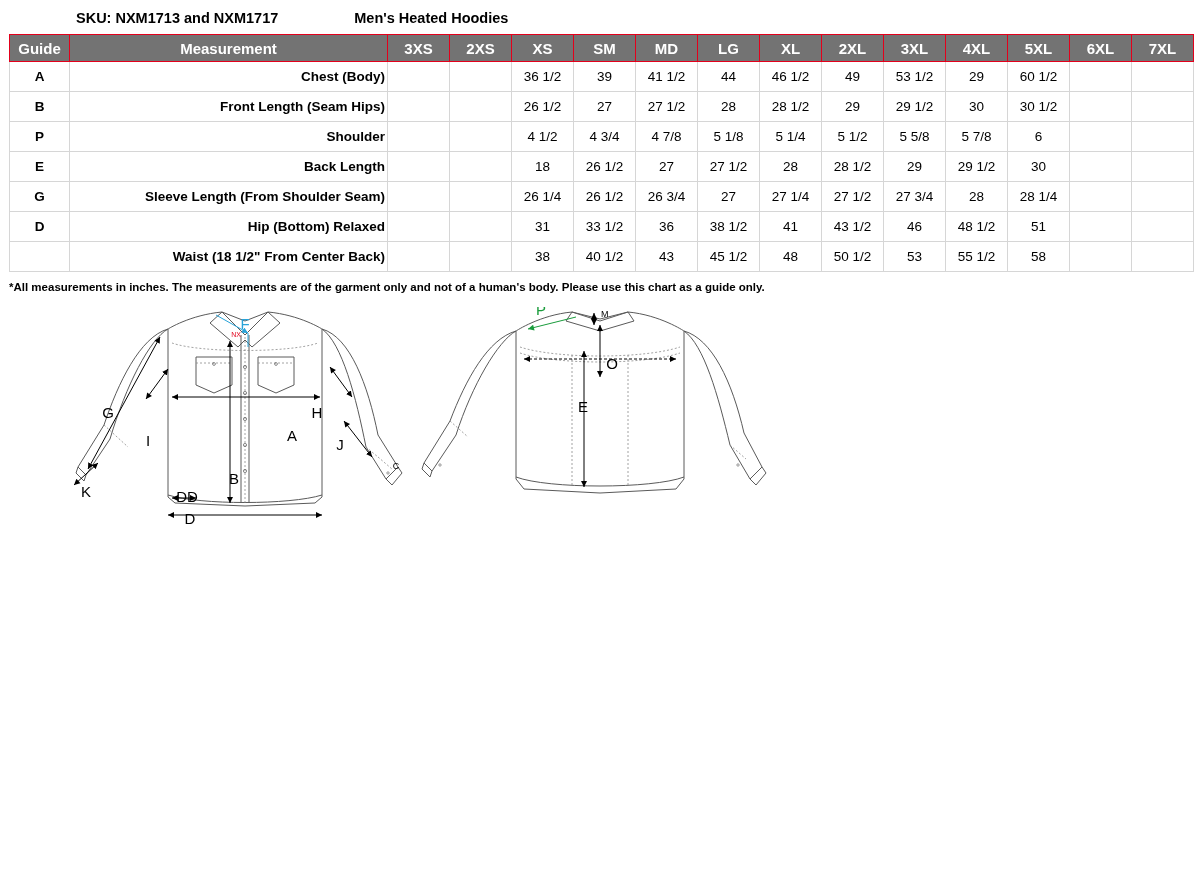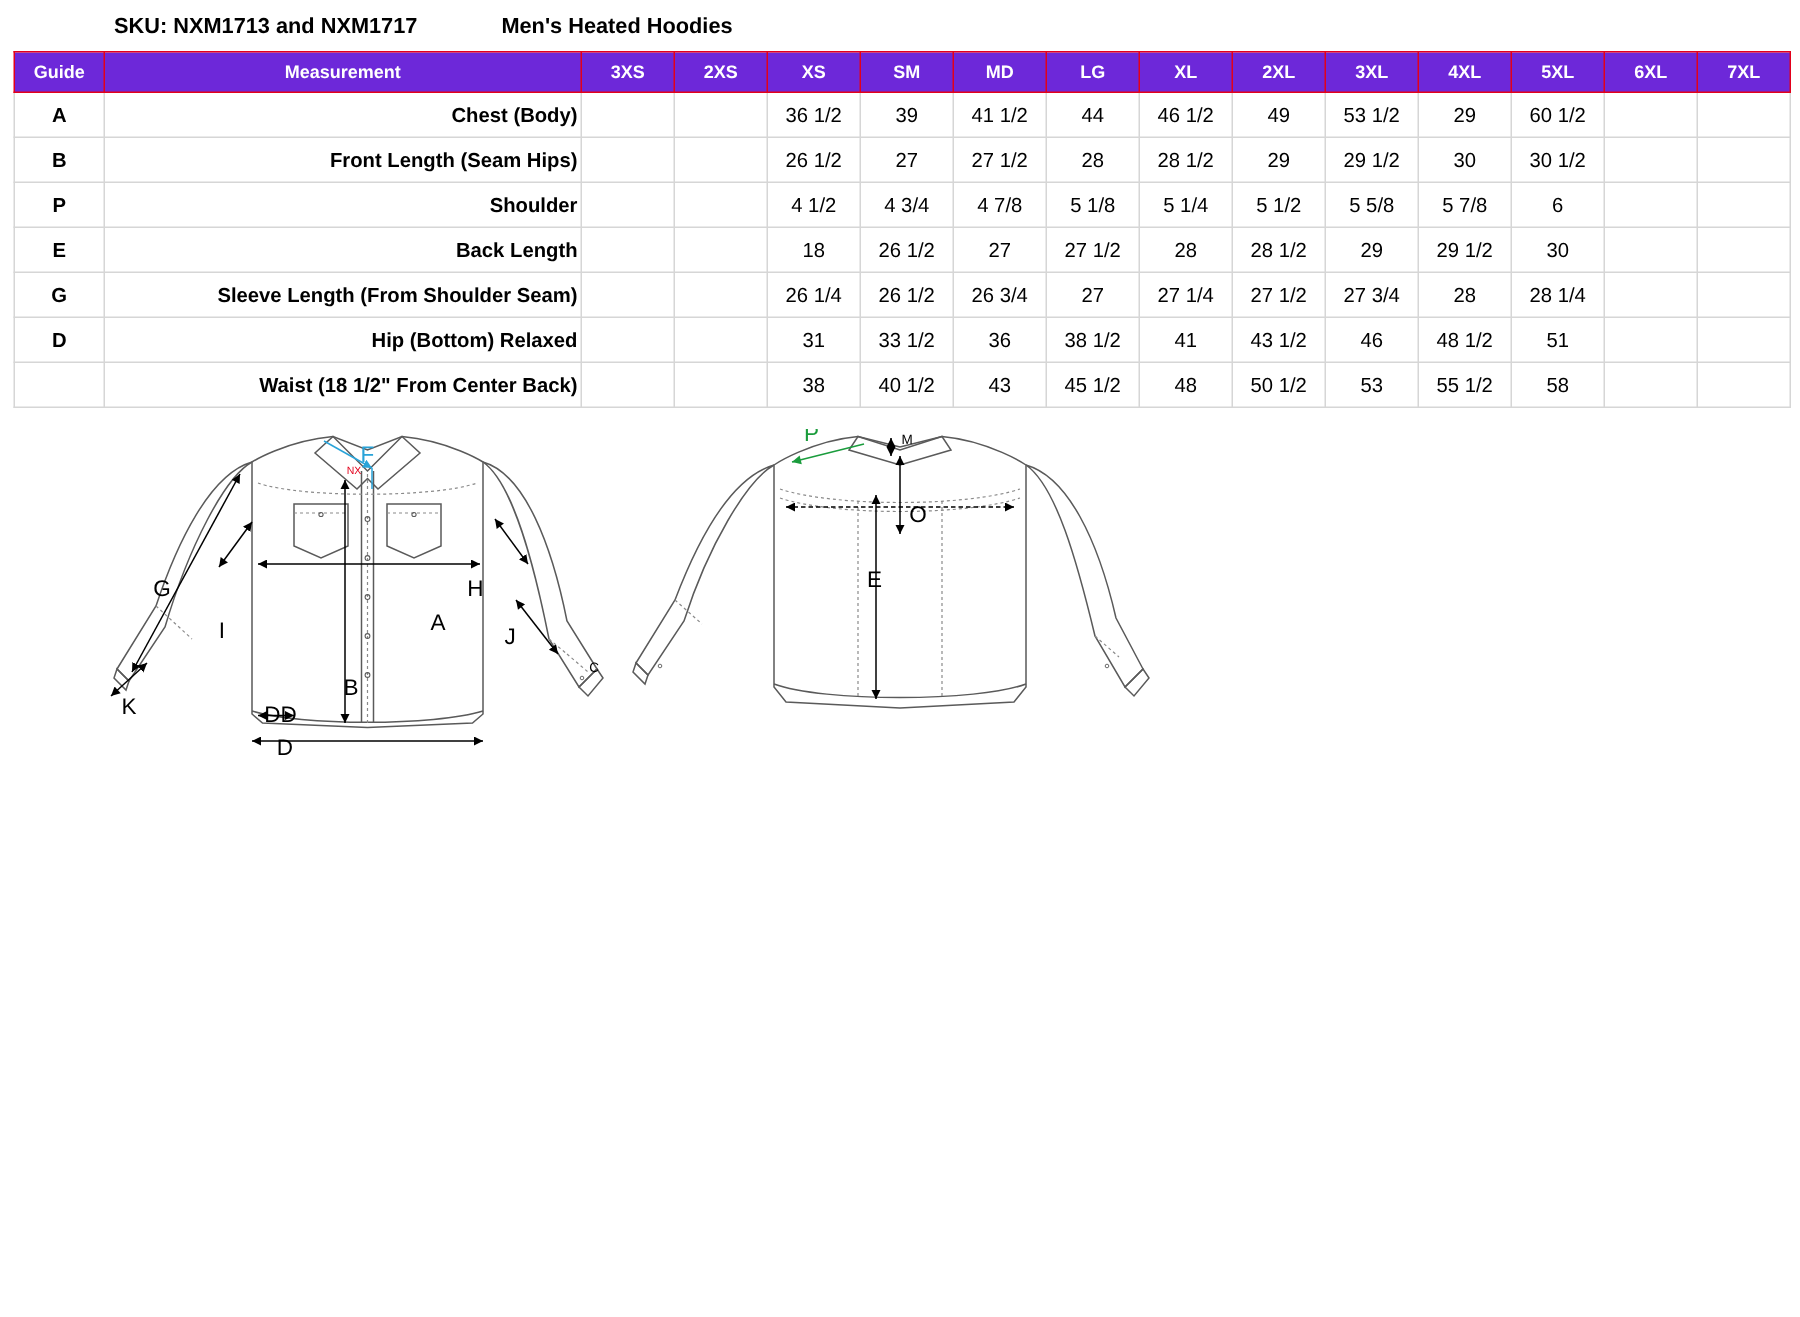--- a/index.html
+++ b/index.html
@@ -24,45 +24,45 @@
     display: flex;
     align-items: baseline;
     padding: 10px 0 8px 0;
     font-size: 14.5px;
     font-weight: bold;
   }
   .doc-header .sku {
     margin-left: 76px;
   }
   .doc-header .prod {
-    margin-left: 56px;
+    margin-left: 76px;
   }
   
   table.size-chart {
     border-collapse: collapse;
     width: 1182px;
     margin: 0 9px;
     table-layout: fixed;
   }
   table.size-chart th,
   table.size-chart td {
     border: 1px solid #d6d6d6;
     height: 29px;
     font-size: 13.5px;
     text-align: center;
     vertical-align: middle;
     padding: 0 2px;
   }
   table.size-chart thead th {
-    background: #6d28d9;
+    background: #737373;
     color: #ffffff;
     font-weight: bold;
     border: 1px solid #e3001b;
     height: 26px;
-    font-size: 12px;
+    font-size: 15px;
   }
   table.size-chart tbody td.guide {
     font-weight: bold;
     width: 60px;
   }
   table.size-chart tbody td.measurement {
     font-weight: bold;
     text-align: right;
   }
   .col-guide { width: 60px; }
@@ -273,20 +273,21 @@
         <td>50 1/2</td>
         <td>53</td>
         <td>55 1/2</td>
         <td>58</td>
         <td></td>
         <td></td>
       </tr>
     </tbody>
   </table>
 
+  <div class="footnote">*All measurements in inches. The measurements are of the garment only and not of a human's body. Please use this chart as a guide only.</div>
 
   <div class="diagram-wrap">
     <svg width="1200" height="250" viewBox="0 0 1200 250" xmlns="http://www.w3.org/2000/svg">
       <defs>
         <marker id="arrH" markerWidth="7" markerHeight="7" refX="6" refY="3" orient="auto">
           <path d="M0,0 L6,3 L0,6 z" fill="#000"></path>
         </marker>
         <marker id="arrT" markerWidth="7" markerHeight="7" refX="0" refY="3" orient="auto">
           <path d="M6,0 L0,3 L6,6 z" fill="#000"></path>
         </marker>

